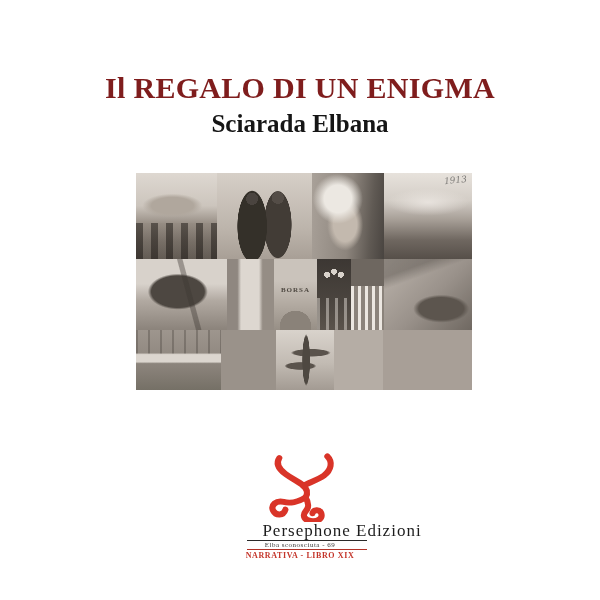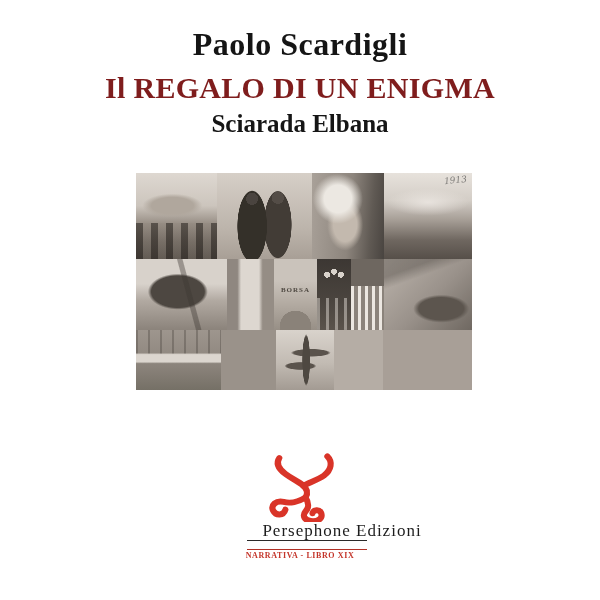--- a/index.html
+++ b/index.html
@@ -126,21 +126,20 @@
   .badge span{
     font-family:"Liberation Sans", sans-serif;font-weight:bold;
     font-size:20px;color:#ffffff;letter-spacing:.5px;
   }
 </style>
 </head>
 <body>
 
 <div id="cover">
 
-  <div class="author">Paolo Scardigli</div>
   <div class="title">Il REGALO DI UN ENIGMA</div>
   <div class="subtitle">Sciarada Elbana</div>
 
   <div class="collage">
     <div class="crow r1">
       <div class="tile t1"></div>
       <div class="tile t2"></div>
       <div class="tile t3"></div>
       <div class="tile t4">
         <span class="mark-1913">1913</span>
@@ -168,17 +167,18 @@
   <svg class="logo" viewBox="0 0 100 80" fill="none" stroke="#d93428" stroke-width="7" stroke-linecap="round">
     <path d="M24 7 C20 13 23 19 31 25 C39 31 46 34 51 38"></path>
     <path d="M79 5 C85 11 84 20 75 27 C68 32 58 35 53 38"></path>
     <path d="M51 38 C56 42 57 47 54 52"></path>
     <path d="M54 52 C46 57 36 59 29 57 C20 55 14 61 17 67 C20 73 29 73 31 66"></path>
     <path d="M54 52 C58 58 58 64 54 68 C50 73 53 78 60 79 C68 80 74 76 72 70 C70 65 63 66 62 70"></path>
   </svg>
 
   <div class="pub-name">Persephone Edizioni</div>
   <div class="rule-black"></div>
+  <div class="pub-series">Elba sconosciuta - 69</div>
   <div class="rule-red"></div>
   <div class="pub-collection">NARRATIVA - LIBRO XIX</div>
 
 
 </div>
 
 </body></html>

